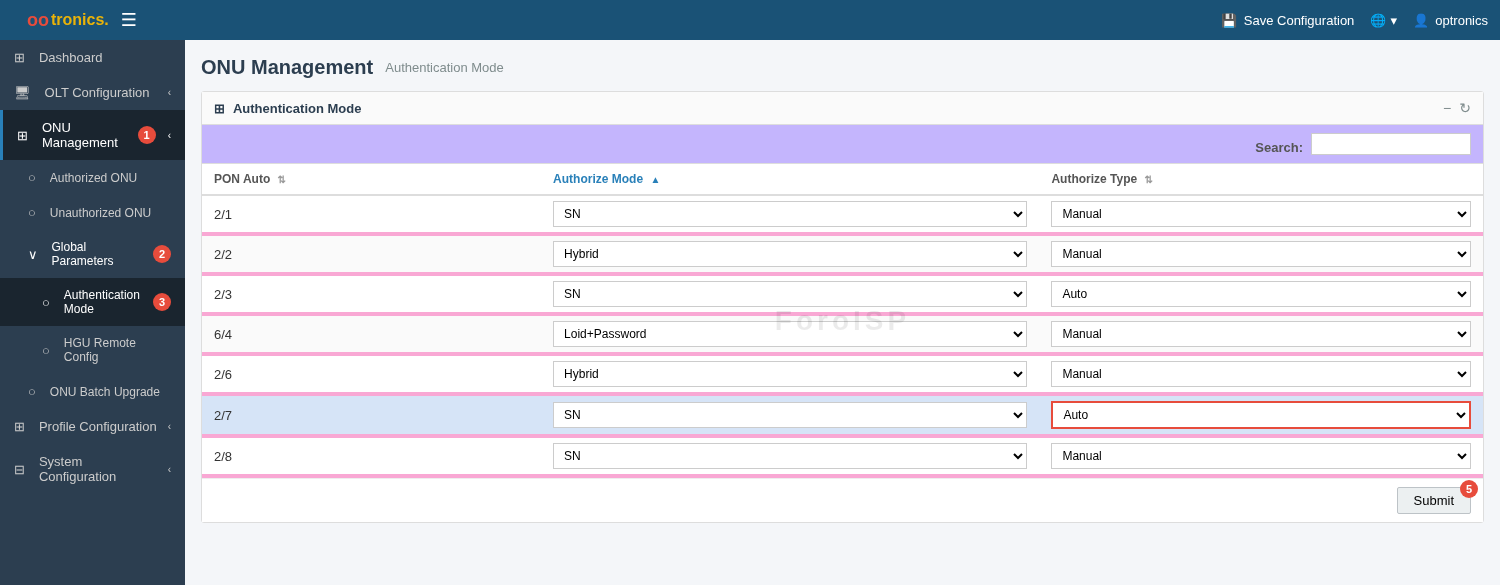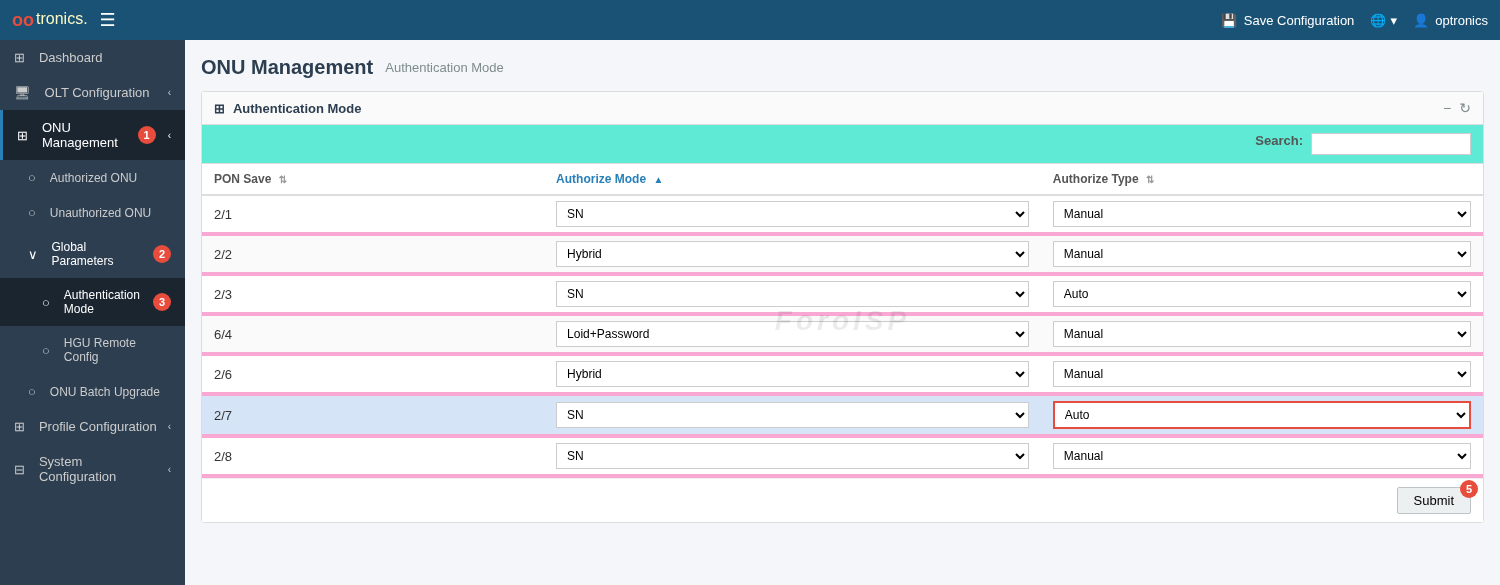--- a/index.html
+++ b/index.html
@@ -9,21 +9,21 @@
     .navbar {
       background: #1a5276;
       height: 40px;
       display: flex;
       align-items: center;
       justify-content: space-between;
       padding: 0 12px;
       flex-shrink: 0;
     }
     .navbar-left { display: flex; align-items: center; gap: 12px; }
-    .navbar-logo { display: flex; align-items: flex-start; }
+    .navbar-logo { display: flex; align-items: center; margin-left: 15px; }
     .navbar-hamburger { color: white; font-size: 18px; cursor: pointer; }
     .navbar-right { display: flex; align-items: center; gap: 16px; color: white; font-size: 13px; }
     .navbar-save { display: flex; align-items: center; gap: 6px; cursor: pointer; color: white; text-decoration: none; }
     .navbar-lang { display: flex; align-items: center; gap: 4px; cursor: pointer; }
     .navbar-user { display: flex; align-items: center; gap: 6px; cursor: pointer; }
 
     
     .main-container { display: flex; flex: 1; overflow: hidden; }
 
     
@@ -79,25 +79,25 @@
       border-bottom: 1px solid #ddd;
       background: #fafafa;
     }
     .card-title { display: flex; align-items: center; gap: 8px; font-weight: bold; font-size: 13px; color: #2c3e50; }
     .card-actions { display: flex; align-items: center; gap: 8px; }
     .card-action-btn { background: none; border: none; cursor: pointer; color: #7f8c8d; font-size: 14px; }
 
     
     .search-bar {
       display: flex;
-      align-items: flex-start;
+      align-items: flex-end;
       justify-content: flex-end;
       padding: 8px 12px;
       border-bottom: 1px solid #ddd;
-      background: #5eead4;
+      background: #c4b5fd;
     }
     .search-label { margin-right: 8px; font-weight: bold; color: #555; }
     .search-input {
       border: 1px solid #ccc;
       padding: 3px 6px;
       font-size: 12px;
       width: 160px;
       outline: none;
     }
 
@@ -157,21 +157,20 @@
       position: absolute;
       top: 50%;
       left: 50%;
       transform: translate(-50%, -50%);
       color: rgba(0,0,0,0.08);
       font-size: 28px;
       font-weight: bold;
       pointer-events: none;
       white-space: nowrap;
       letter-spacing: 4px;
-      font-style: italic;
     }
 
     
     .num-badge {
       background: #e74c3c;
       color: white;
       border-radius: 50%;
       width: 18px;
       height: 18px;
       display: inline-flex;
@@ -191,21 +190,21 @@
       border-left: 3px solid #2980b9;
     }
   </style>
 </head>
 <body>
 
 <div class="navbar">
   <div class="navbar-left">
     <div class="navbar-logo">
       <span style="color:#e74c3c;font-weight:900;font-size:18px;">oo</span>
-      <span style="color:#fef9c3;font-weight:normal;font-size:16px;margin-left:2px;">tronics.</span>
+      <span style="color:#eab308;font-weight:bold;font-size:16px;margin-left:2px;">tronics.</span>
     </div>
     <span class="navbar-hamburger">☰</span>
   </div>
   <div class="navbar-right">
     <div class="navbar-save">
       <span>💾</span>
       <span>Save Configuration</span>
     </div>
     <div class="navbar-lang">
       <span>🌐</span>
@@ -309,21 +308,21 @@
         <span class="search-label">Search:</span>
         <input class="search-input" type="text" style="">
       </div>
 
       <div class="table-wrapper" style="position:relative;">
         <div class="watermark">ForoISP</div>
         <table>
           <thead>
             <tr>
               <th>
-                <span>PON Save</span>
+                <span>PON Auto</span>
                 <span class="sort-icon">⇅</span>
               </th>
               <th class="sorted" style="color:#2980b9;">
                 <span>Authorize Mode</span>
                 <span class="sort-icon" style="color:#2980b9;">▲</span>
               </th>
               <th>
                 <span>Authorize Type</span>
                 <span class="sort-icon">⇅</span>
               </th>

